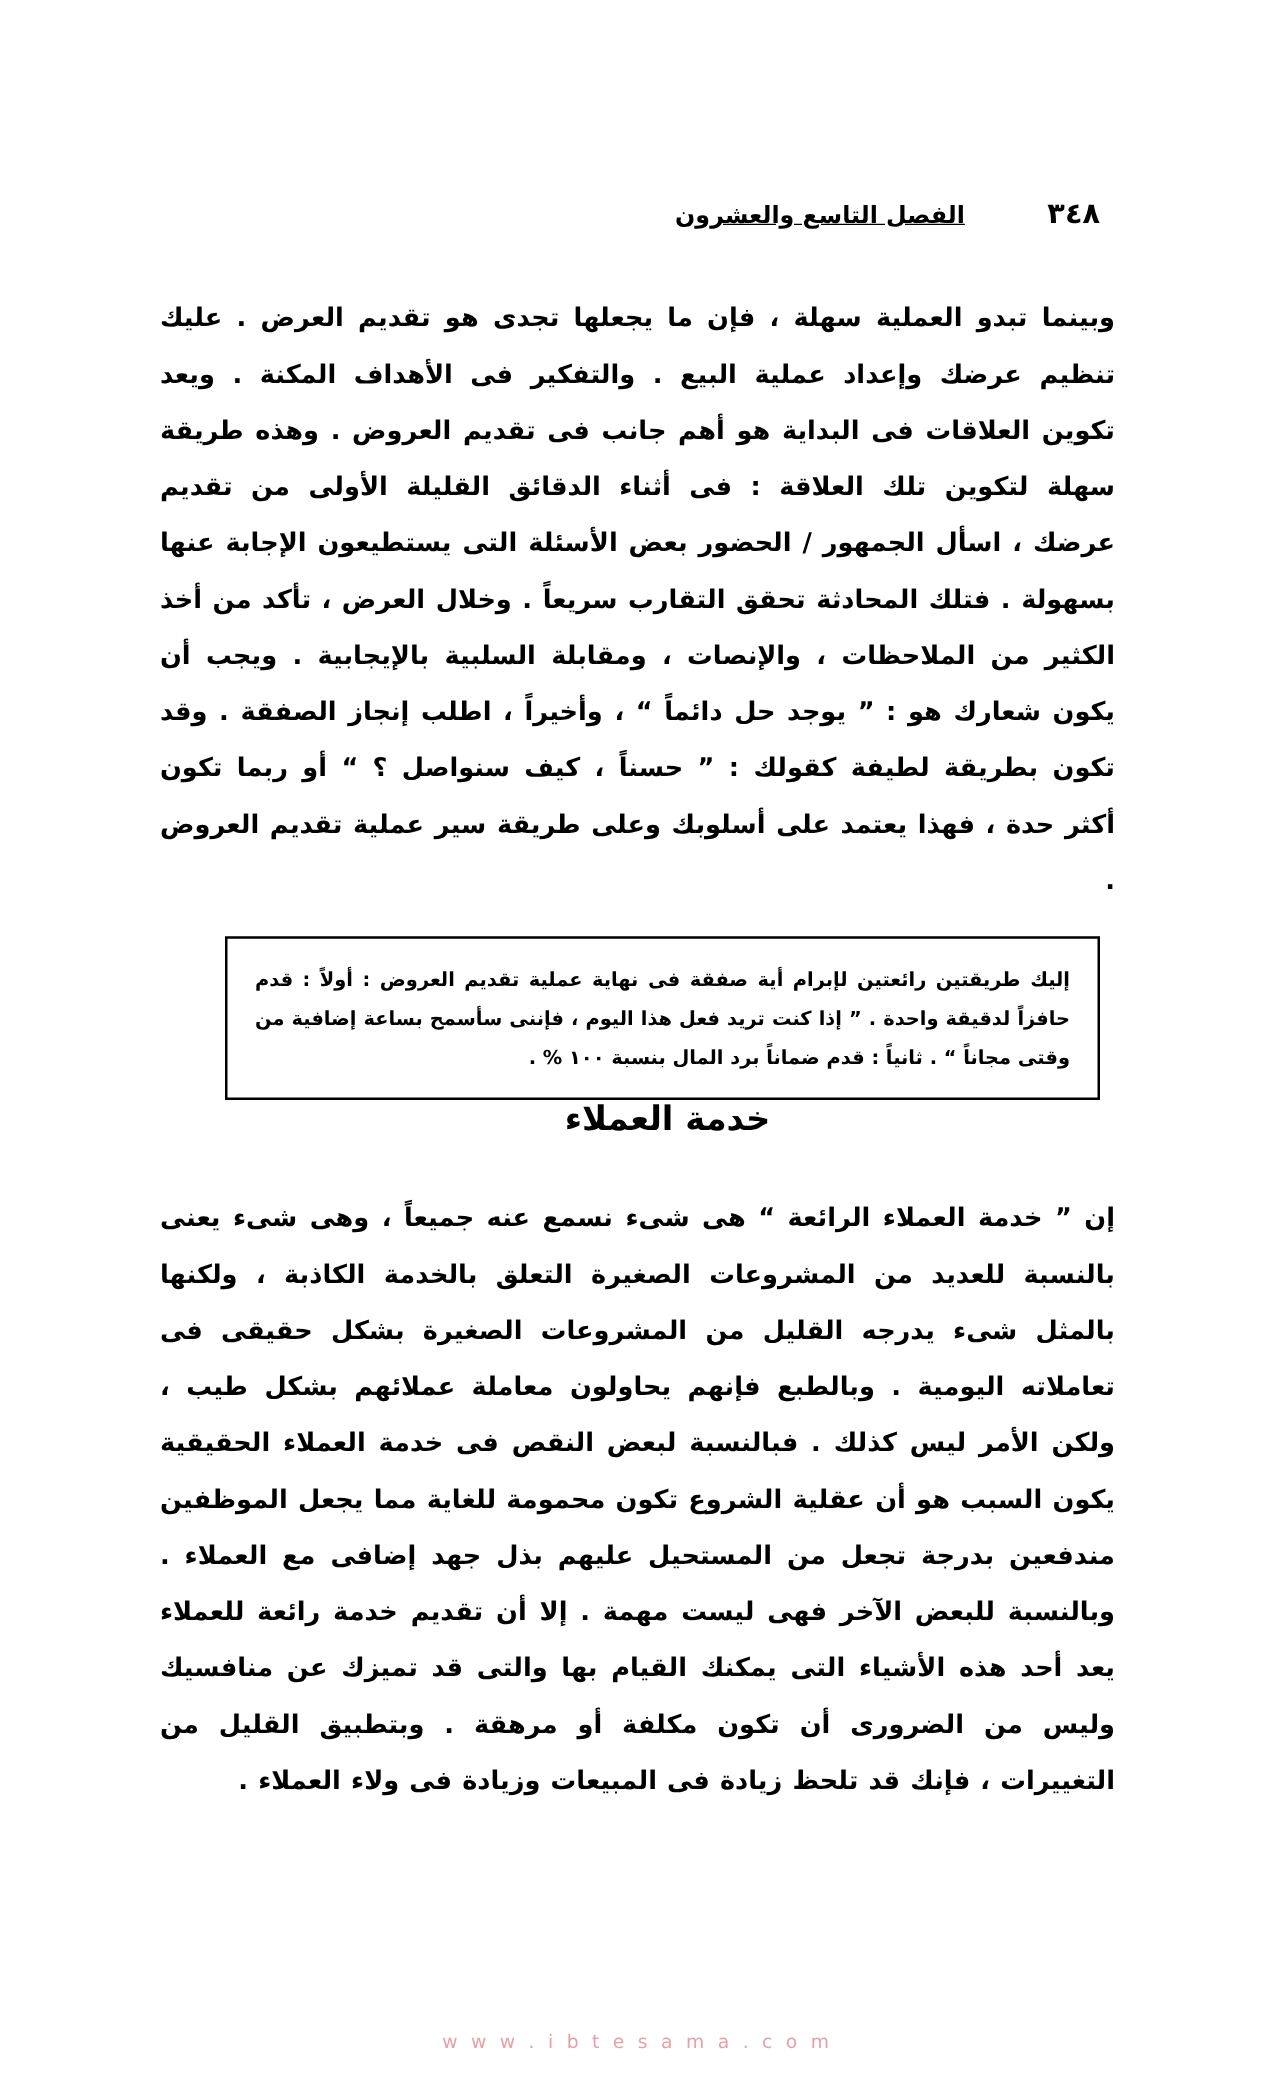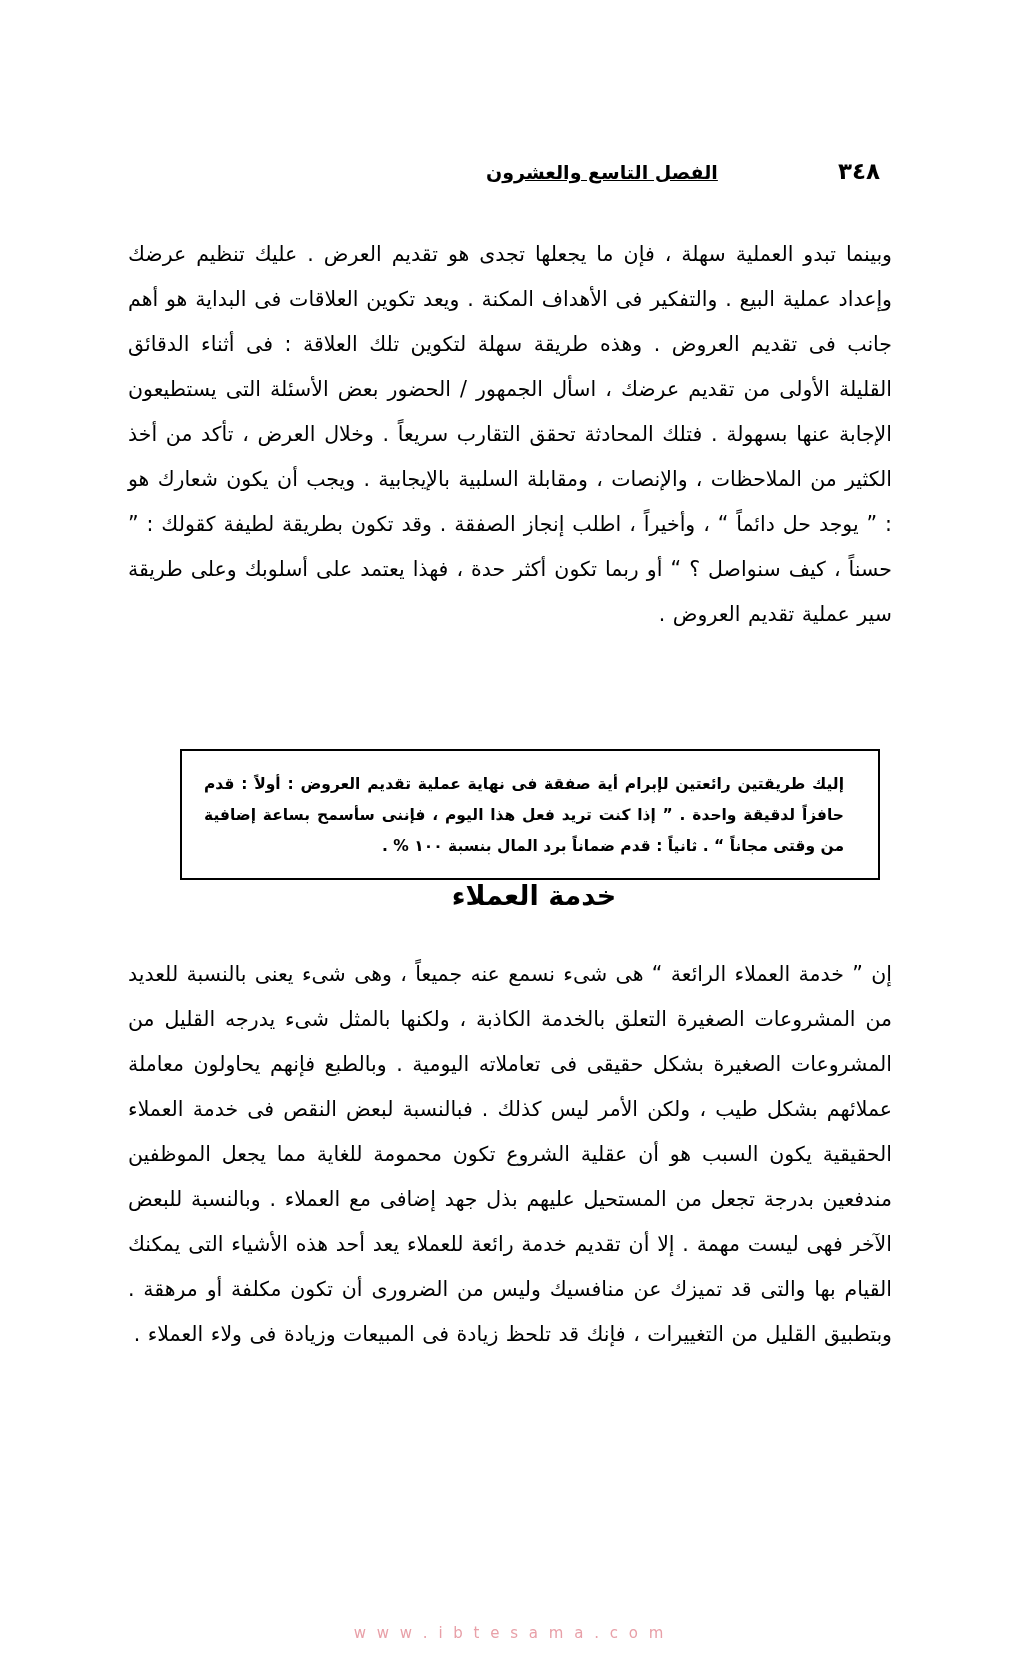--- a/index.html
+++ b/index.html
@@ -27,38 +27,38 @@
     height: 34px;
     display: flex;
     flex-direction: row;
     align-items: baseline;
     justify-content: flex-start;
   }
   .folio {
     font-size: 23px;
     font-weight: 700;
     letter-spacing: 1px;
-    margin-left: 120px;
+    margin-left: 66px;
     white-space: nowrap;
   }
   .head-title {
     font-size: 19px;
     font-weight: 700;
     white-space: nowrap;
     text-decoration: underline;
   }
 
   
   .body-block {
     position: absolute;
     direction: rtl;
     text-align: justify;
     text-align-last: right;
     font-size: 20.5px;
-    font-weight: 400;
+    font-weight: 700;
     line-height: 45px;
     word-spacing: 1px;
   }
   .body-block p {
     margin: 0;
   }
   #para-one {
     top: 232px;
     right: 128px;
     left: 128px;
@@ -74,21 +74,21 @@
 
   
   .callout {
     position: absolute;
     top: 749px;
     right: 140px;
     left: 140px;
     width: 700px;
     box-sizing: border-box;
     border: 2.5px solid #000000;
-    padding: 18px 34px 16px 22px;
+    padding: 18px 22px 16px 22px;
   }
   .callout-text {
     direction: rtl;
     text-align: justify;
     text-align-last: right;
     font-size: 15.5px;
     font-weight: 700;
     line-height: 31px;
     letter-spacing: -0.2px;
     margin: 0;

